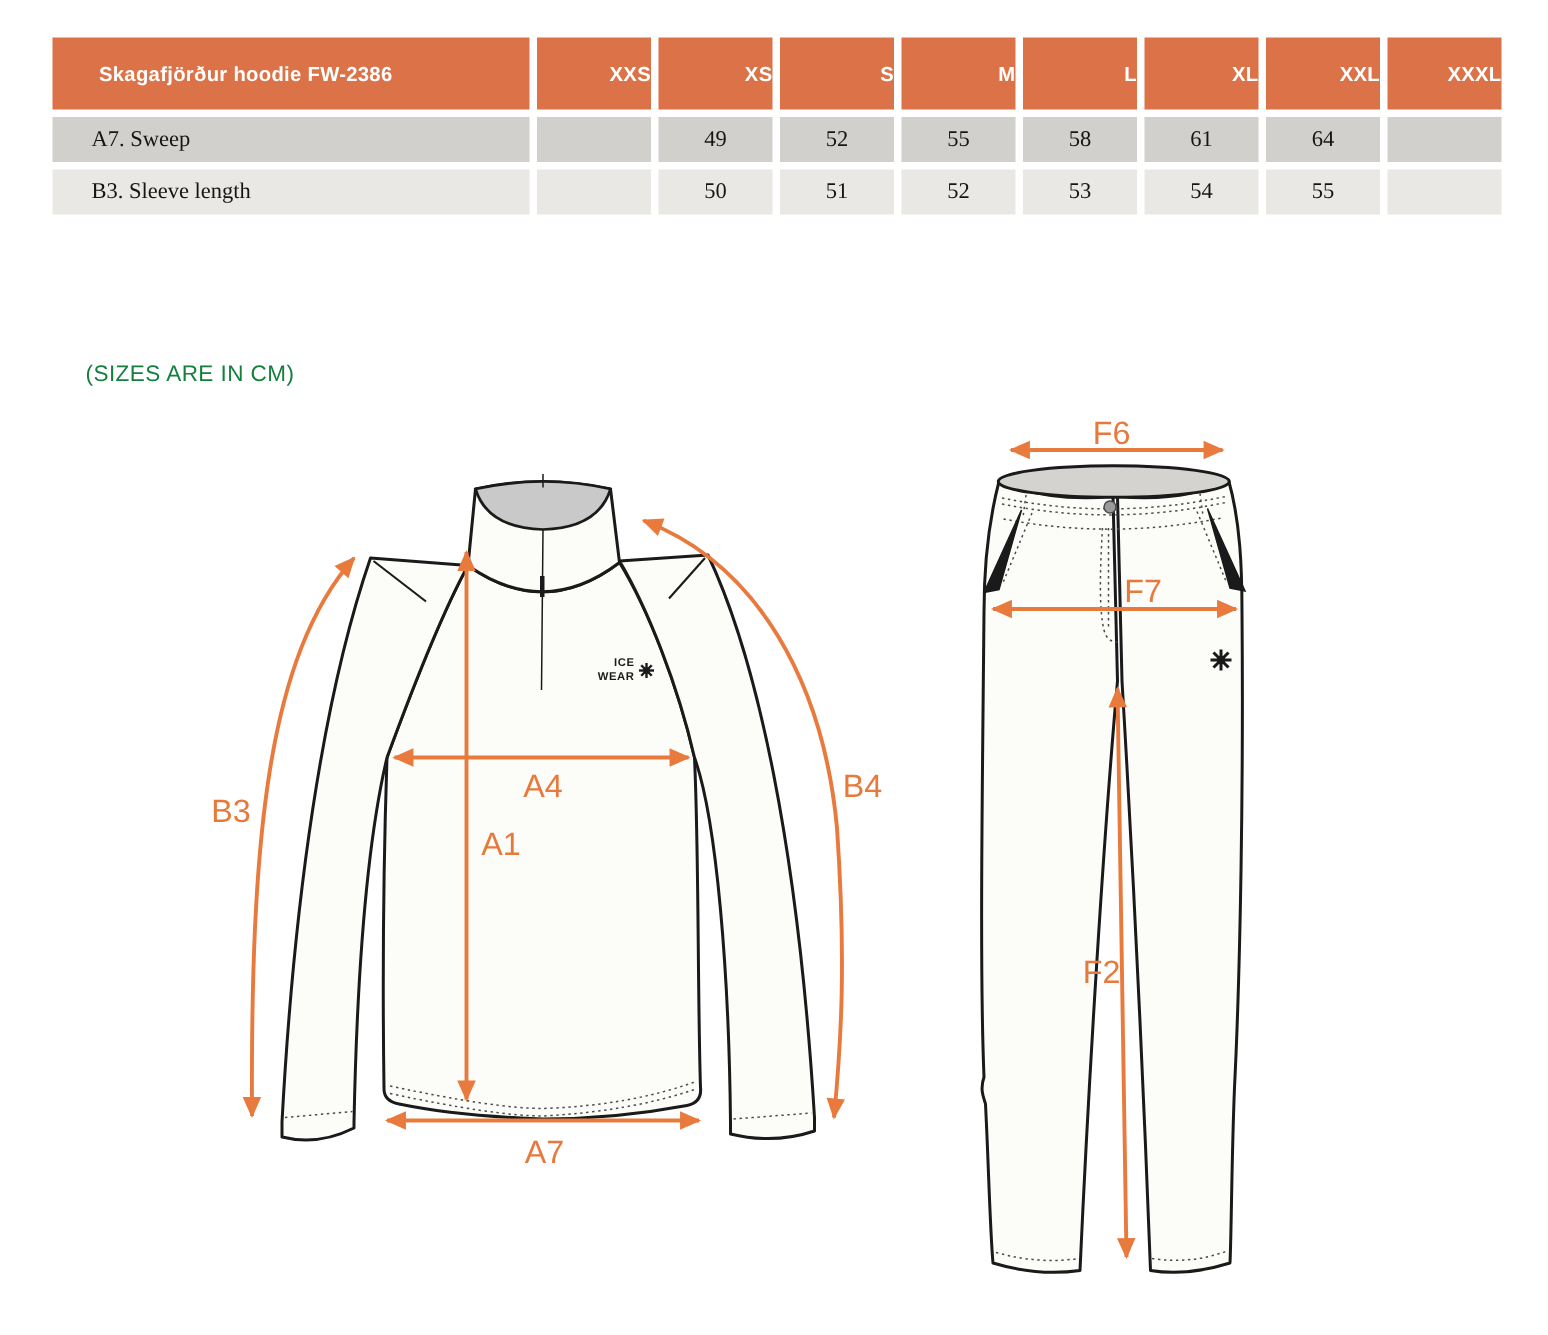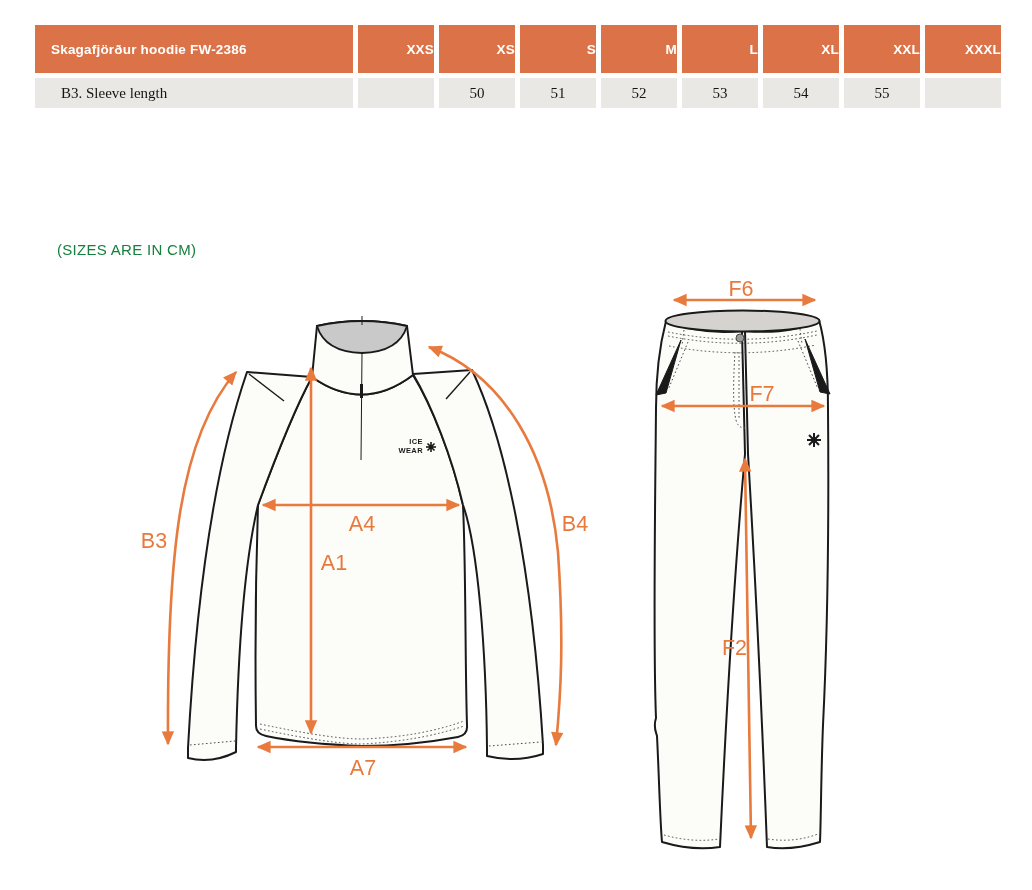--- a/index.html
+++ b/index.html
@@ -8,21 +8,21 @@
     font-family:"Liberation Sans",sans-serif;overflow:hidden;
   }
   
   .size-table-wrap{position:absolute;left:30px;top:20px;}
   table.size-table{border-collapse:separate;border-spacing:5px;table-layout:fixed;}
   table.size-table th{
     background:#DC7247;color:#ffffff;
     font:bold 13.5px "Liberation Sans",sans-serif;letter-spacing:.2px;
     height:48px;text-align:right;vertical-align:middle;padding:0;
   }
-  table.size-table th.title-cell{text-align:left;padding-left:16px;}
+  table.size-table th.title-cell{text-align:left;padding-left:31px;}
   table.size-table td{
     font:15px "Liberation Serif",serif;color:#151515;
     height:30px;text-align:center;vertical-align:middle;padding:0;
   }
   table.size-table td.label-cell{text-align:left;padding-left:26px;}
   tr.row-dark td{background:#D2D0CD;}
   tr.row-light td{background:#E9E8E5;}
   col.c-label{width:318px;}
   col.c-size{width:76px;}
   
@@ -64,20 +64,31 @@
         <th>XS</th>
         <th>S</th>
         <th>M</th>
         <th>L</th>
         <th>XL</th>
         <th>XXL</th>
         <th>XXXL</th>
       </tr>
     </thead>
     <tbody>
+      <tr class="row-dark">
+        <td class="label-cell">A7. Sweep</td>
+        <td></td>
+        <td>49</td>
+        <td>52</td>
+        <td>55</td>
+        <td>58</td>
+        <td>61</td>
+        <td>64</td>
+        <td></td>
+      </tr>
       <tr class="row-light">
         <td class="label-cell">B3. Sleeve length</td>
         <td></td>
         <td>50</td>
         <td>51</td>
         <td>52</td>
         <td>53</td>
         <td>54</td>
         <td>55</td>
         <td></td>

